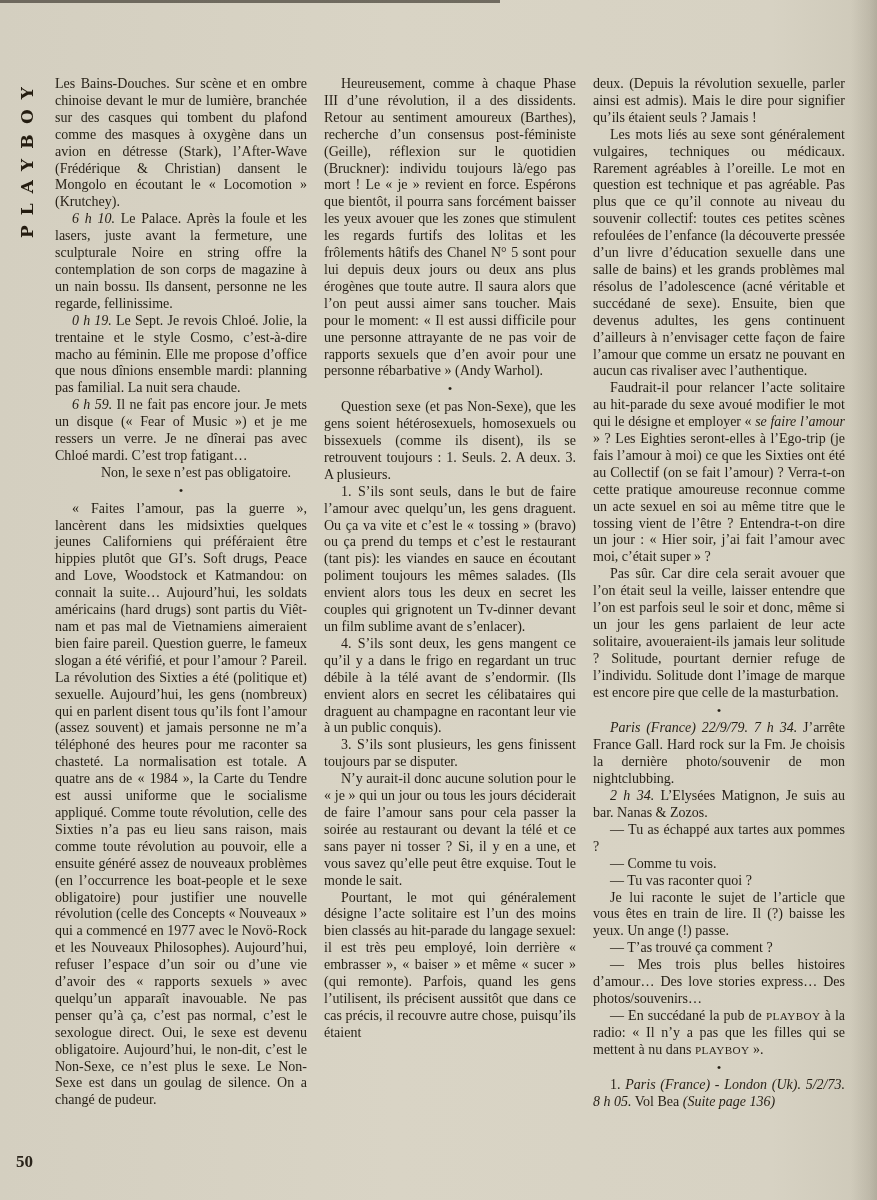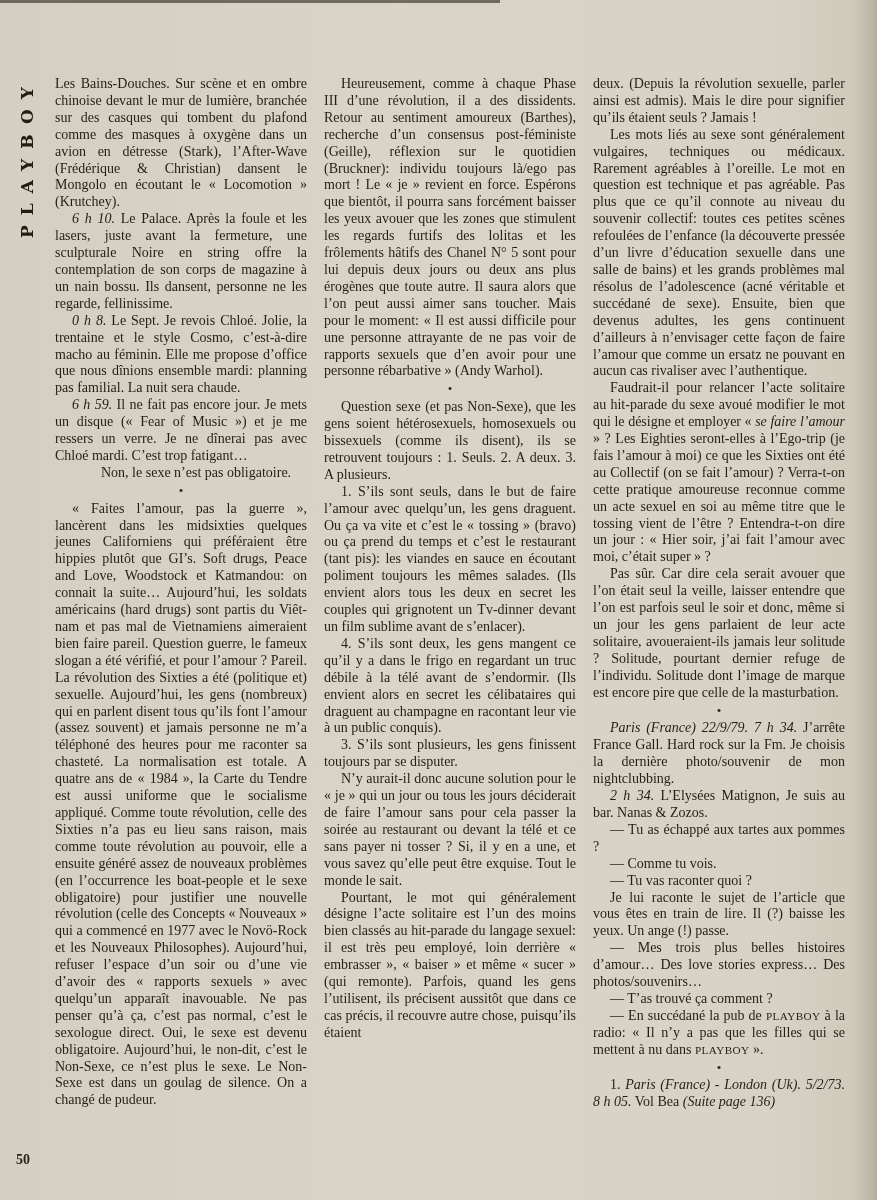--- a/index.html
+++ b/index.html
@@ -29,21 +29,21 @@
   }
   .logo-vertical{
     position:absolute;left:17px;top:238px;
     transform:rotate(-90deg);transform-origin:0 0;
     font-family:"DejaVu Serif","Liberation Serif",serif;
     font-weight:bold;font-size:17px;letter-spacing:10px;
     color:#241c10;white-space:nowrap;
   }
   .page-number{
     position:absolute;left:16px;top:1152px;
-    font-size:14px;font-weight:bold;color:#2a241a;
+    font-size:17px;font-weight:bold;color:#2a241a;
   }
   .columns{
     position:absolute;left:55px;top:60px;width:792px;
     display:flex;gap:17px;
   }
   .col{
     flex:0 0 252px;width:252px;
     font-size:14px;line-height:16.9px;
     text-align:justify;
     hyphens:auto;margin-top:16px;-webkit-hyphens:auto;
@@ -69,21 +69,21 @@
   <div class="right-edge"></div>
 
   <div class="logo-vertical">PLAYBOY</div>
 
   <div class="page-number">50</div>
 
   <div class="columns">
     <div class="col">
         <p class="para noindent"><span>Les Bains-Douches. Sur scène et en ombre chinoise devant le mur de lumière, branchée sur des casques qui tombent du plafond comme des masques à oxygène dans un avion en détresse (Stark), l’After-Wave (Frédérique &amp; Christian) dansent le Mongolo en écoutant le « Locomotion » (Krutchey).</span></p>
         <p class="para"><span class="it">6 h 10.</span><span> Le Palace. Après la foule et les lasers, juste avant la fermeture, une sculpturale Noire en string offre la contemplation de son corps de magazine à un nain bossu. Ils dansent, personne ne les regarde, fellinissime.</span></p>
-        <p class="para"><span class="it">0 h 8.</span><span> Le Sept. Je revois Chloé. Jolie, la trentaine et le style Cosmo, c’est-à-dire macho au féminin. Elle me propose d’office que nous dînions ensemble mardi: planning pas familial. La nuit sera chaude.</span></p>
+        <p class="para"><span class="it">0 h 19.</span><span> Le Sept. Je revois Chloé. Jolie, la trentaine et le style Cosmo, c’est-à-dire macho au féminin. Elle me propose d’office que nous dînions ensemble mardi: planning pas familial. La nuit sera chaude.</span></p>
         <p class="para"><span class="it">6 h 59.</span><span> Il ne fait pas encore jour. Je mets un disque (« Fear of Music ») et je me ressers un verre. Je ne dînerai pas avec Chloé mardi. C’est trop fatigant…</span></p>
         <p class="para bigindent"><span>Non, le sexe n’est pas obligatoire.</span></p>
         <div class="sep-dot">•</div>
         <p class="para"><span>« Faites l’amour, pas la guerre », lancèrent dans les midsixties quelques jeunes Californiens qui préféraient être hippies plutôt que GI’s. Soft drugs, Peace and Love, Woodstock et Katmandou: on connait la suite… Aujourd’hui, les soldats américains (hard drugs) sont partis du Viêt-nam et pas mal de Vietnamiens aimeraient bien faire pareil. Question guerre, le fameux slogan a été vérifié, et pour l’amour ? Pareil. La révolution des Sixties a été (politique et) sexuelle. Aujourd’hui, les gens (nombreux) qui en parlent disent tous qu’ils font l’amour (assez souvent) et jamais personne ne m’a téléphoné des heures pour me raconter sa chasteté. La normalisation est totale. A quatre ans de « 1984 », la Carte du Tendre est aussi uniforme que le socialisme appliqué. Comme toute révolution, celle des Sixties n’a pas eu lieu sans raison, mais comme toute révolution au pouvoir, elle a ensuite généré assez de nouveaux problèmes (en l’occurrence les boat-people et le sexe obligatoire) pour justifier une nouvelle révolution (celle des Concepts « Nouveaux » qui a commencé en 1977 avec le Novö-Rock et les Nouveaux Philosophes). Aujourd’hui, refuser l’espace d’un soir ou d’une vie d’avoir des « rapports sexuels » avec quelqu’un apparaît inavouable. Ne pas penser qu’à ça, c’est pas normal, c’est le sexologue direct. Oui, le sexe est devenu obligatoire. Aujourd’hui, le non-dit, c’est le Non-Sexe, ce n’est plus le sexe. Le Non-Sexe est dans un goulag de silence. On a changé de pudeur.</span></p>
       </div>
     <div class="col">
         <p class="para"><span>Heureusement, comme à chaque Phase III d’une révolution, il a des dissidents. Retour au sentiment amoureux (Barthes), recherche d’un consensus post-féministe (Geille), réflexion sur le quotidien (Bruckner): individu toujours là/ego pas mort ! Le « je » revient en force. Espérons que bientôt, il pourra sans forcément baisser les yeux avouer que les zones que stimulent les regards furtifs des lolitas et les frôlements hâtifs des Chanel N° 5 sont pour lui depuis deux jours ou deux ans plus érogènes que toute autre. Il saura alors que l’on peut aussi aimer sans toucher. Mais pour le moment: « Il est aussi difficile pour une personne attrayante de ne pas voir de rapports sexuels que d’en avoir pour une personne rébarbative » (Andy Warhol).</span></p>
         <div class="sep-dot">•</div>
         <p class="para"><span>Question sexe (et pas Non-Sexe), que les gens soient hétérosexuels, homosexuels ou bissexuels (comme ils disent), ils se retrouvent toujours : 1. Seuls. 2. A deux. 3. A plusieurs.</span></p>
         <p class="para"><span>1. S’ils sont seuls, dans le but de faire l’amour avec quelqu’un, les gens draguent. Ou ça va vite et c’est le « tossing » (bravo) ou ça prend du temps et c’est le restaurant (tant pis): les viandes en sauce en écoutant poliment toujours les mêmes salades. (Ils envient alors tous les deux en secret les couples qui grignotent un Tv-dinner devant un film sublime avant de s’enlacer).</span></p>
@@ -97,20 +97,20 @@
         <p class="para"><span>Les mots liés au sexe sont généralement vulgaires, techniques ou médicaux. Rarement agréables à l’oreille. Le mot en question est technique et pas agréable. Pas plus que ce qu’il connote au niveau du souvenir collectif: toutes ces petites scènes refoulées de l’enfance (la découverte pressée d’un livre d’éducation sexuelle dans une salle de bains) et les grands problèmes mal résolus de l’adolescence (acné véritable et succédané de sexe). Ensuite, bien que devenus adultes, les gens continuent d’ailleurs à n’envisager cette façon de faire l’amour que comme un ersatz ne pouvant en aucun cas rivaliser avec l’authentique.</span></p>
         <p class="para"><span>Faudrait-il pour relancer l’acte solitaire au hit-parade du sexe avoué modifier le mot qui le désigne et employer « </span><span class="it">se faire l’amour</span><span> » ? Les Eighties seront-elles à l’Ego-trip (je fais l’amour à moi) ce que les Sixties ont été au Collectif (on se fait l’amour) ? Verra-t-on cette pratique amoureuse reconnue comme un acte sexuel en soi au même titre que le tossing vient de l’être ? Entendra-t-on dire un jour : « Hier soir, j’ai fait l’amour avec moi, c’était super » ?</span></p>
         <p class="para"><span>Pas sûr. Car dire cela serait avouer que l’on était seul la veille, laisser entendre que l’on est parfois seul le soir et donc, même si un jour les gens parlaient de leur acte solitaire, avoueraient-ils jamais leur solitude ? Solitude, pourtant dernier refuge de l’individu. Solitude dont l’image de marque est encore pire que celle de la masturbation.</span></p>
         <div class="sep-dot">•</div>
         <p class="para"><span class="it">Paris (France) 22/9/79. 7 h 34.</span><span> J’arrête France Gall. Hard rock sur la Fm. Je choisis la dernière photo/souvenir de mon nightclubbing.</span></p>
         <p class="para"><span class="it">2 h 34.</span><span> L’Elysées Matignon, Je suis au bar. Nanas &amp; Zozos.</span></p>
         <p class="para"><span>— Tu as échappé aux tartes aux pommes ?</span></p>
         <p class="para"><span>— Comme tu vois.</span></p>
         <p class="para"><span>— Tu vas raconter quoi ?</span></p>
         <p class="para"><span>Je lui raconte le sujet de l’article que vous êtes en train de lire. Il (?) baisse les yeux. Un ange (!) passe.</span></p>
+        <p class="para"><span>— T’as trouvé ça comment ?</span></p>
         <p class="para"><span>— Mes trois plus belles histoires d’amour… Des love stories express… Des photos/souvenirs…</span></p>
-        <p class="para"><span>— T’as trouvé ça comment ?</span></p>
         <p class="para"><span>— En succédané la pub de </span><span class="sc">PLAYBOY</span><span> à la radio: « Il n’y a pas que les filles qui se mettent à nu dans </span><span class="sc">PLAYBOY</span><span> ».</span></p>
         <div class="sep-dot">•</div>
         <p class="para gap-top"><span>1. </span><span class="it">Paris (France) - London (Uk). 5/2/73. 8 h 05.</span><span> Vol Bea </span><span class="it">(Suite page 136)</span></p>
       </div>
   </div>
 </div>
 
 </body></html>

